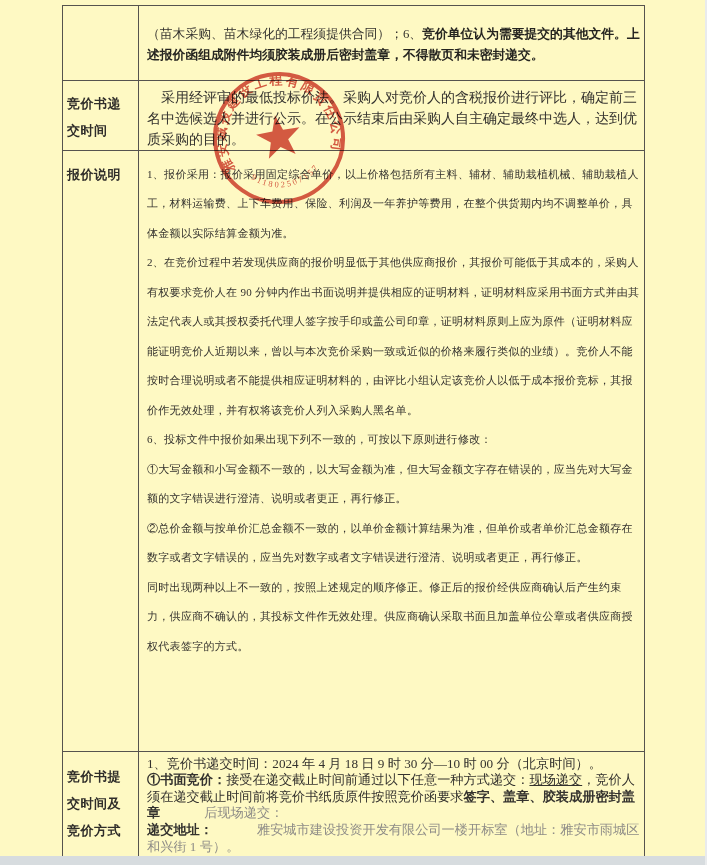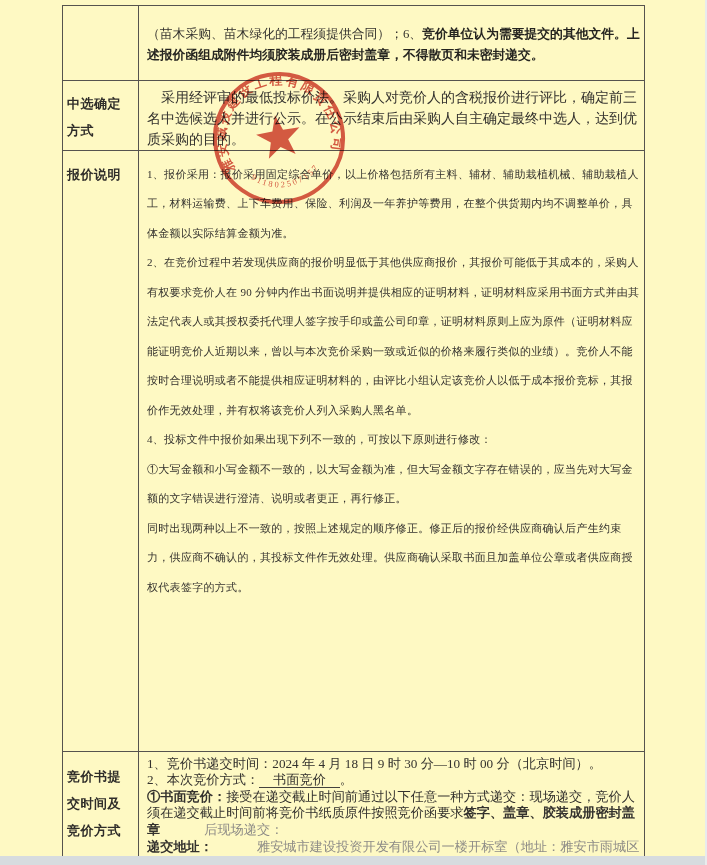--- a/index.html
+++ b/index.html
@@ -43,21 +43,21 @@
   .r3{min-height:600px;}
   .r3 .label-cell{padding-top:13px;line-height:22px;}
   .r3 .content-cell{padding-top:9px;font-size:11px;letter-spacing:0.3px;line-height:29.5px;}
   .r3 p{margin:0;}
 
   .r4{min-height:115px;}
   .r4 .label-cell{padding-top:11px;line-height:27px;}
   .r4 .content-cell{padding-top:4px;font-size:13.2px;line-height:16.6px;}
   .r4 p{margin:0;}
   .u-pad{border-bottom:1px solid #44423e;padding:0 14px;}
-  .u{margin-top:8px;}
+  .u{text-decoration:underline;margin-top:8px;}
   .faded{color:#8e8c87;margin-left:44px;}
 
   b{font-weight:bold;}
 
   .seal{
     position:absolute;left:204px;top:63px;
     color:#cb382f;
     opacity:0.82;
     mix-blend-mode:multiply;
     pointer-events:none;
@@ -73,42 +73,42 @@
   <div class="doc-table">
 
     <div class="row r1">
       <div class="label-cell"></div>
       <div class="content-cell">
         <p><span>（苗木采购、苗木绿化的工程须提供合同）；6、</span><b>竞价单位认为需要提交的其他文件。</b><b>上述报价函组成附件均须胶装成册后密封盖章，不得散页和未密封递交。</b></p>
       </div>
     </div>
 
     <div class="row r2">
-      <div class="label-cell">中选确定方式</div>
+      <div class="label-cell">竞价书递交时间</div>
       <div class="content-cell">
         <p>采用经评审的最低投标价法。采购人对竞价人的含税报价进行评比，确定前三名中选候选人并进行公示。在公示结束后由采购人自主确定最终中选人，达到优质采购的目的。</p>
       </div>
     </div>
 
     <div class="row r3">
       <div class="label-cell">报价说明</div>
       <div class="content-cell">
         <p>1、报价采用：报价采用固定综合单价，以上价格包括所有主料、辅材、辅助栽植机械、辅助栽植人工，材料运输费、上下车费用、保险、利润及一年养护等费用，在整个供货期内均不调整单价，具体金额以实际结算金额为准。</p>
         <p>2、在竞价过程中若发现供应商的报价明显低于其他供应商报价，其报价可能低于其成本的，采购人有权要求竞价人在 90 分钟内作出书面说明并提供相应的证明材料，证明材料应采用书面方式并由其法定代表人或其授权委托代理人签字按手印或盖公司印章，证明材料原则上应为原件（证明材料应能证明竞价人近期以来，曾以与本次竞价采购一致或近似的价格来履行类似的业绩）。竞价人不能按时合理说明或者不能提供相应证明材料的，由评比小组认定该竞价人以低于成本报价竞标，其报价作无效处理，并有权将该竞价人列入采购人黑名单。</p>
-        <p>4、投标文件中报价如果出现下列不一致的，可按以下原则进行修改：</p>
+        <p>6、投标文件中报价如果出现下列不一致的，可按以下原则进行修改：</p>
         <p>①大写金额和小写金额不一致的，以大写金额为准，但大写金额文字存在错误的，应当先对大写金额的文字错误进行澄清、说明或者更正，再行修正。</p>
+        <p>②总价金额与按单价汇总金额不一致的，以单价金额计算结果为准，但单价或者单价汇总金额存在数字或者文字错误的，应当先对数字或者文字错误进行澄清、说明或者更正，再行修正。</p>
         <p>同时出现两种以上不一致的，按照上述规定的顺序修正。修正后的报价经供应商确认后产生约束力，供应商不确认的，其投标文件作无效处理。供应商确认采取书面且加盖单位公章或者供应商授权代表签字的方式。</p>
       </div>
     </div>
 
     <div class="row r4">
       <div class="label-cell">竞价书提交时间及竞价方式</div>
       <div class="content-cell">
         <p>1、竞价书递交时间：2024 年 4 月 18 日 9 时 30 分—10 时 00 分（北京时间）。</p>
-        <p><span>2、本次竞价方式：</span><span class="u-pad">书面竞价</span><span>。</span></p>
         <p><b>①书面竞价：</b><span>接受在递交截止时间前通过以下任意一种方式递交：</span><span class="u">现场递交</span><span>，竞价人须在递交截止时间前将竞价书纸质原件按照竞价函要求</span><b>签字、盖章、胶装成册密封盖章</b><span class="faded">后现场递交：</span></p>
         <p><b>递交地址：</b><span class="faded">雅安城市建设投资开发有限公司一楼开标室（地址：雅安市雨城区和兴街 1 号）。</span></p>
       </div>
     </div>
 
   </div>
 
   <svg class="seal" width="150" height="150" viewBox="-75 -75 150 150">
     <g transform="rotate(-10)">
       <circle r="64" fill="none" stroke="currentColor" stroke-width="4"></circle>

